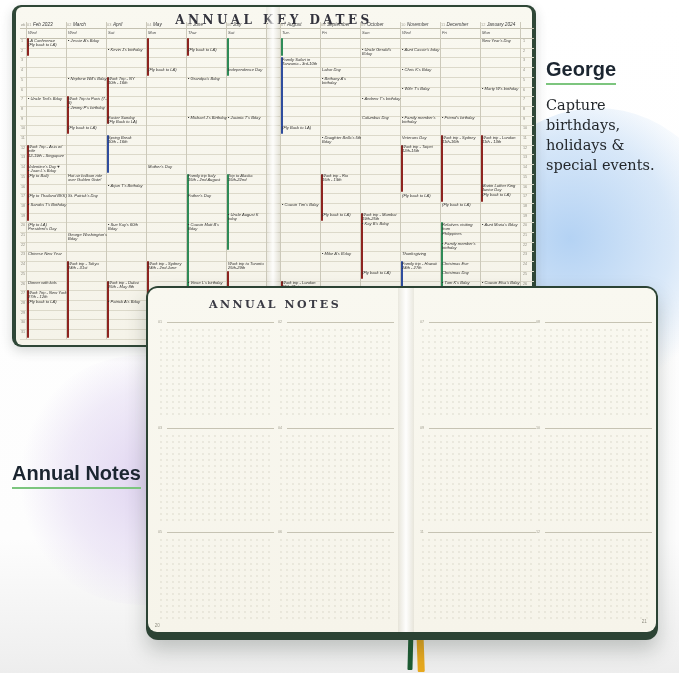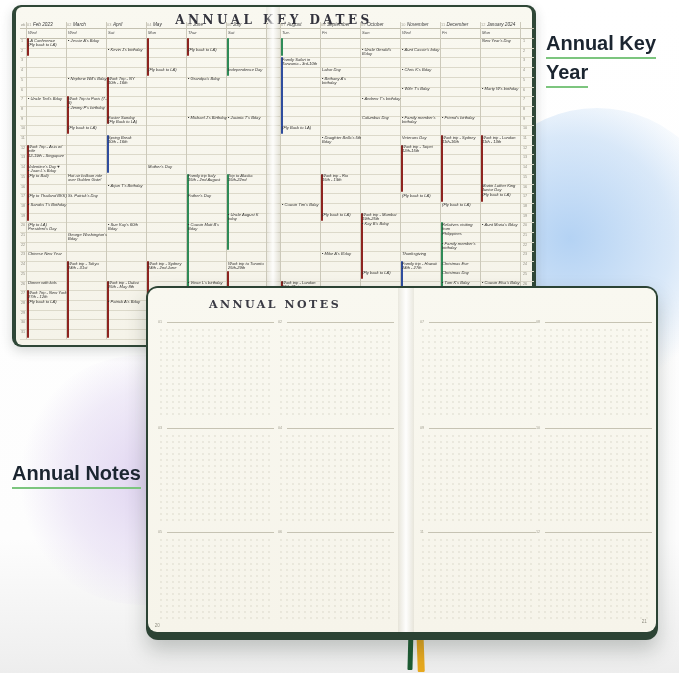--- a/index.html
+++ b/index.html
@@ -443,19 +443,20 @@
         <div class="sec-head">
           <div class="sec-label">12</div>
           <div class="sec-line"></div>
         </div>
         <div class="sec-dots"></div>
       </div>
     </div>
 </div>
 
 <div class="callout co-right">
-  <h2><span>Annual Key</span><br>
-      <span>Year</span></h2>
+  <h2><br>
+      <span>George</span></h2>
+  <div class="body">Capture birthdays, holidays &amp; special events.</div>
 </div>
 
 <div class="callout co-left">
   <h2><span>Annual Notes</span></h2>
 </div>
 
 </body></html>

